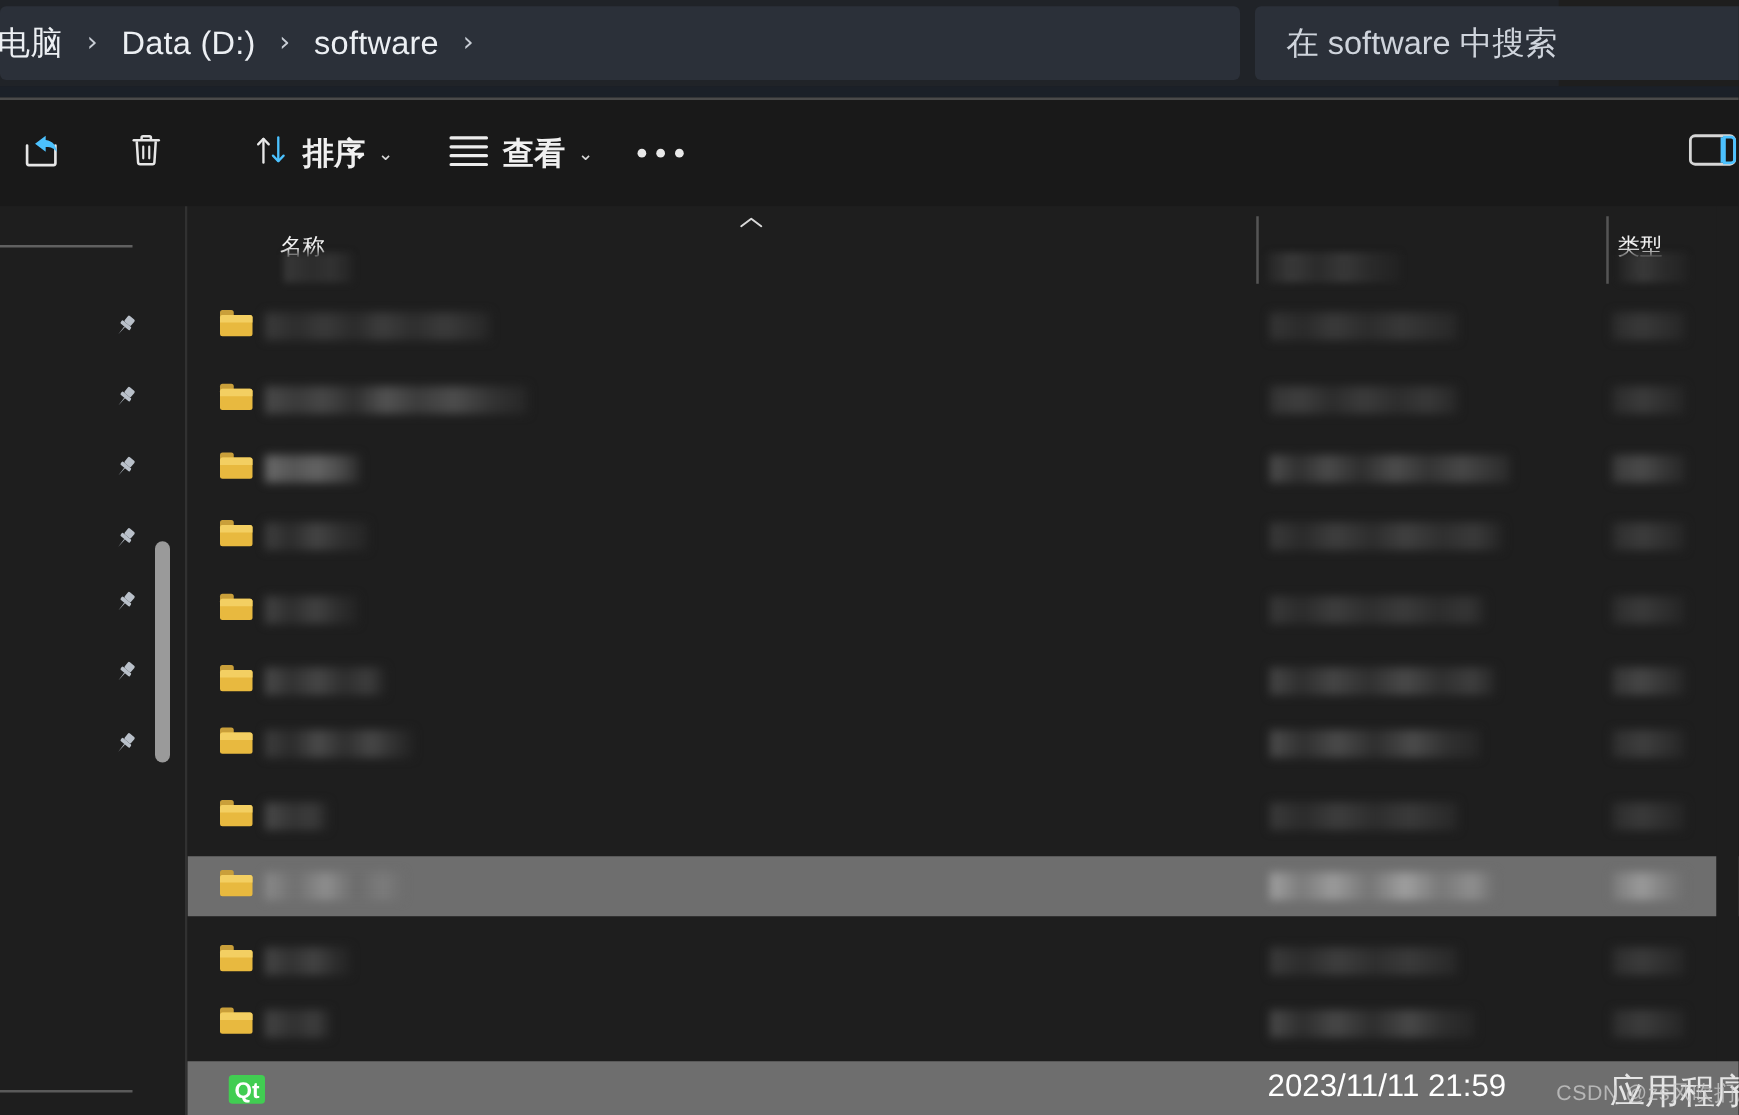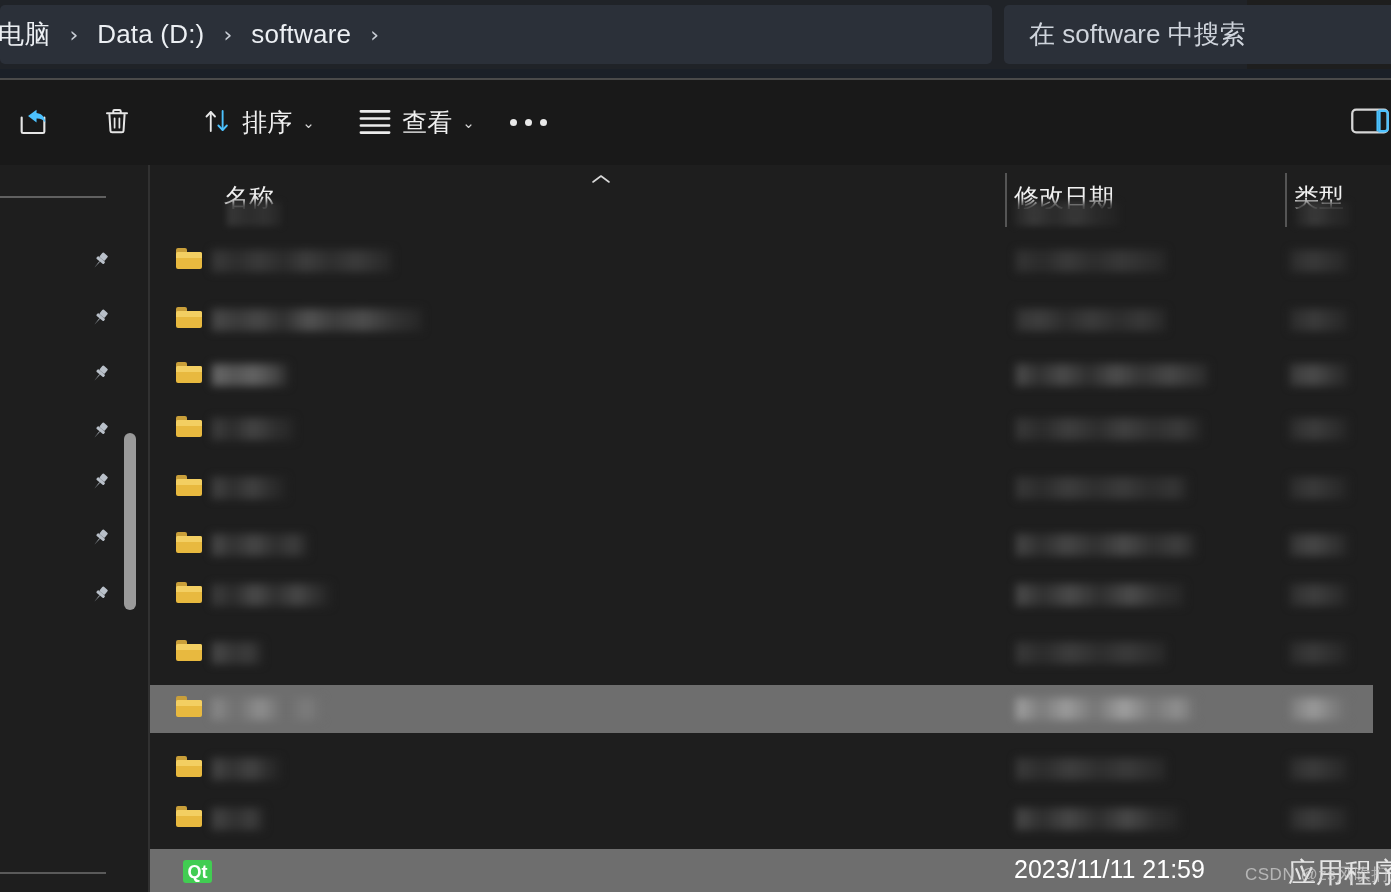--- a/index.html
+++ b/index.html
@@ -47,21 +47,21 @@
 
   
   .toolbar{
     position:absolute;left:0;top:80px;width:1391px;height:85px;
     background:#191919;
   }
   .tb-item{
     position:absolute;top:0;height:85px;display:flex;align-items:center;
     justify-content:center;gap:10px;border-radius:5px;
   }
-  .tb-label{font-size:25px;color:#f0f0f0;white-space:nowrap;}
+  .tb-label{font-size:25px;color:#f0f0f0;white-space:nowrap;font-weight:bold;}
   .tb-caret{font-size:15px;color:#d8d8d8;font-family:"DejaVu Sans",sans-serif;}
   .tb-sep{position:absolute;top:101px;width:2px;height:45px;background:#4b4b4b;}
   .dots{display:flex;gap:8px;align-items:center;}
   .dots i{width:7px;height:7px;border-radius:50%;background:#e8e8e8;display:block;}
 
   
   .sidebar{
     position:absolute;left:0;top:165px;width:150px;height:727px;background:#1e1e1e;
   }
   .sb-top-line{position:absolute;left:0;top:31px;width:106px;height:2px;background:#606060;}
@@ -76,21 +76,21 @@
   }
 
   
   .list-area{
     position:absolute;left:150px;top:165px;width:1241px;height:727px;
     background:#1e1e1e;overflow:hidden;
   }
   .hdr-row{position:absolute;left:0;top:0;width:1241px;height:65px;}
   .hdr-clip{position:absolute;overflow:hidden;height:27px;}
   .hdr-text{
-    font-size:25px;color:#f2f2f2;white-space:nowrap;line-height:33px;
+    font-size:18px;color:#f2f2f2;white-space:nowrap;line-height:33px;
     display:block;margin-top:-1px;
   }
   .hdr-blurstrip{position:absolute;height:24px;filter:blur(3px);opacity:.92;}
   .hdr-div{position:absolute;top:8px;width:2px;height:54px;background:#555;}
   .sort-chevron{position:absolute;left:440px;top:6px;width:22px;height:12px;}
 
   .row{position:absolute;left:0;width:1241px;height:47px;}
   .row.sel{background:#6e6e6e;}
   .row-icon{
     position:absolute;left:26px;top:11px;width:26px;height:22px;
@@ -317,23 +317,20 @@
         </svg>
       </div>
 
       <div class="hdr-clip" style="left:74px;top:17px;width:200px;">
         <span class="hdr-text">名称</span>
       </div>
       <div class="hdr-blurstrip" style="left:77px;top:37px;width:55px;background:linear-gradient(90deg,#3a3a3a,#2e2e2e 40%,#343434 70%,#242424);"></div>
 
       <div class="hdr-div" style="left:855px;"></div>
 
-      <div class="hdr-clip" style="left:864px;top:17px;width:200px;">
-        <span class="hdr-text">修改日期</span>
-      </div>
       <div class="hdr-blurstrip" style="left:864px;top:37px;width:106px;background:linear-gradient(90deg,#262626,#3b3b3b 18%,#2c2c2c 38%,#3a3a3a 58%,#2b2b2b 78%,#222);"></div>
 
       <div class="hdr-div" style="left:1135px;"></div>
 
       <div class="hdr-clip" style="left:1144px;top:17px;width:150px;">
         <span class="hdr-text">类型</span>
       </div>
       <div class="hdr-blurstrip" style="left:1145px;top:37px;width:55px;background:linear-gradient(90deg,#242424,#3c3c3c 35%,#2d2d2d 65%,#232323);"></div>
     </div>
 

